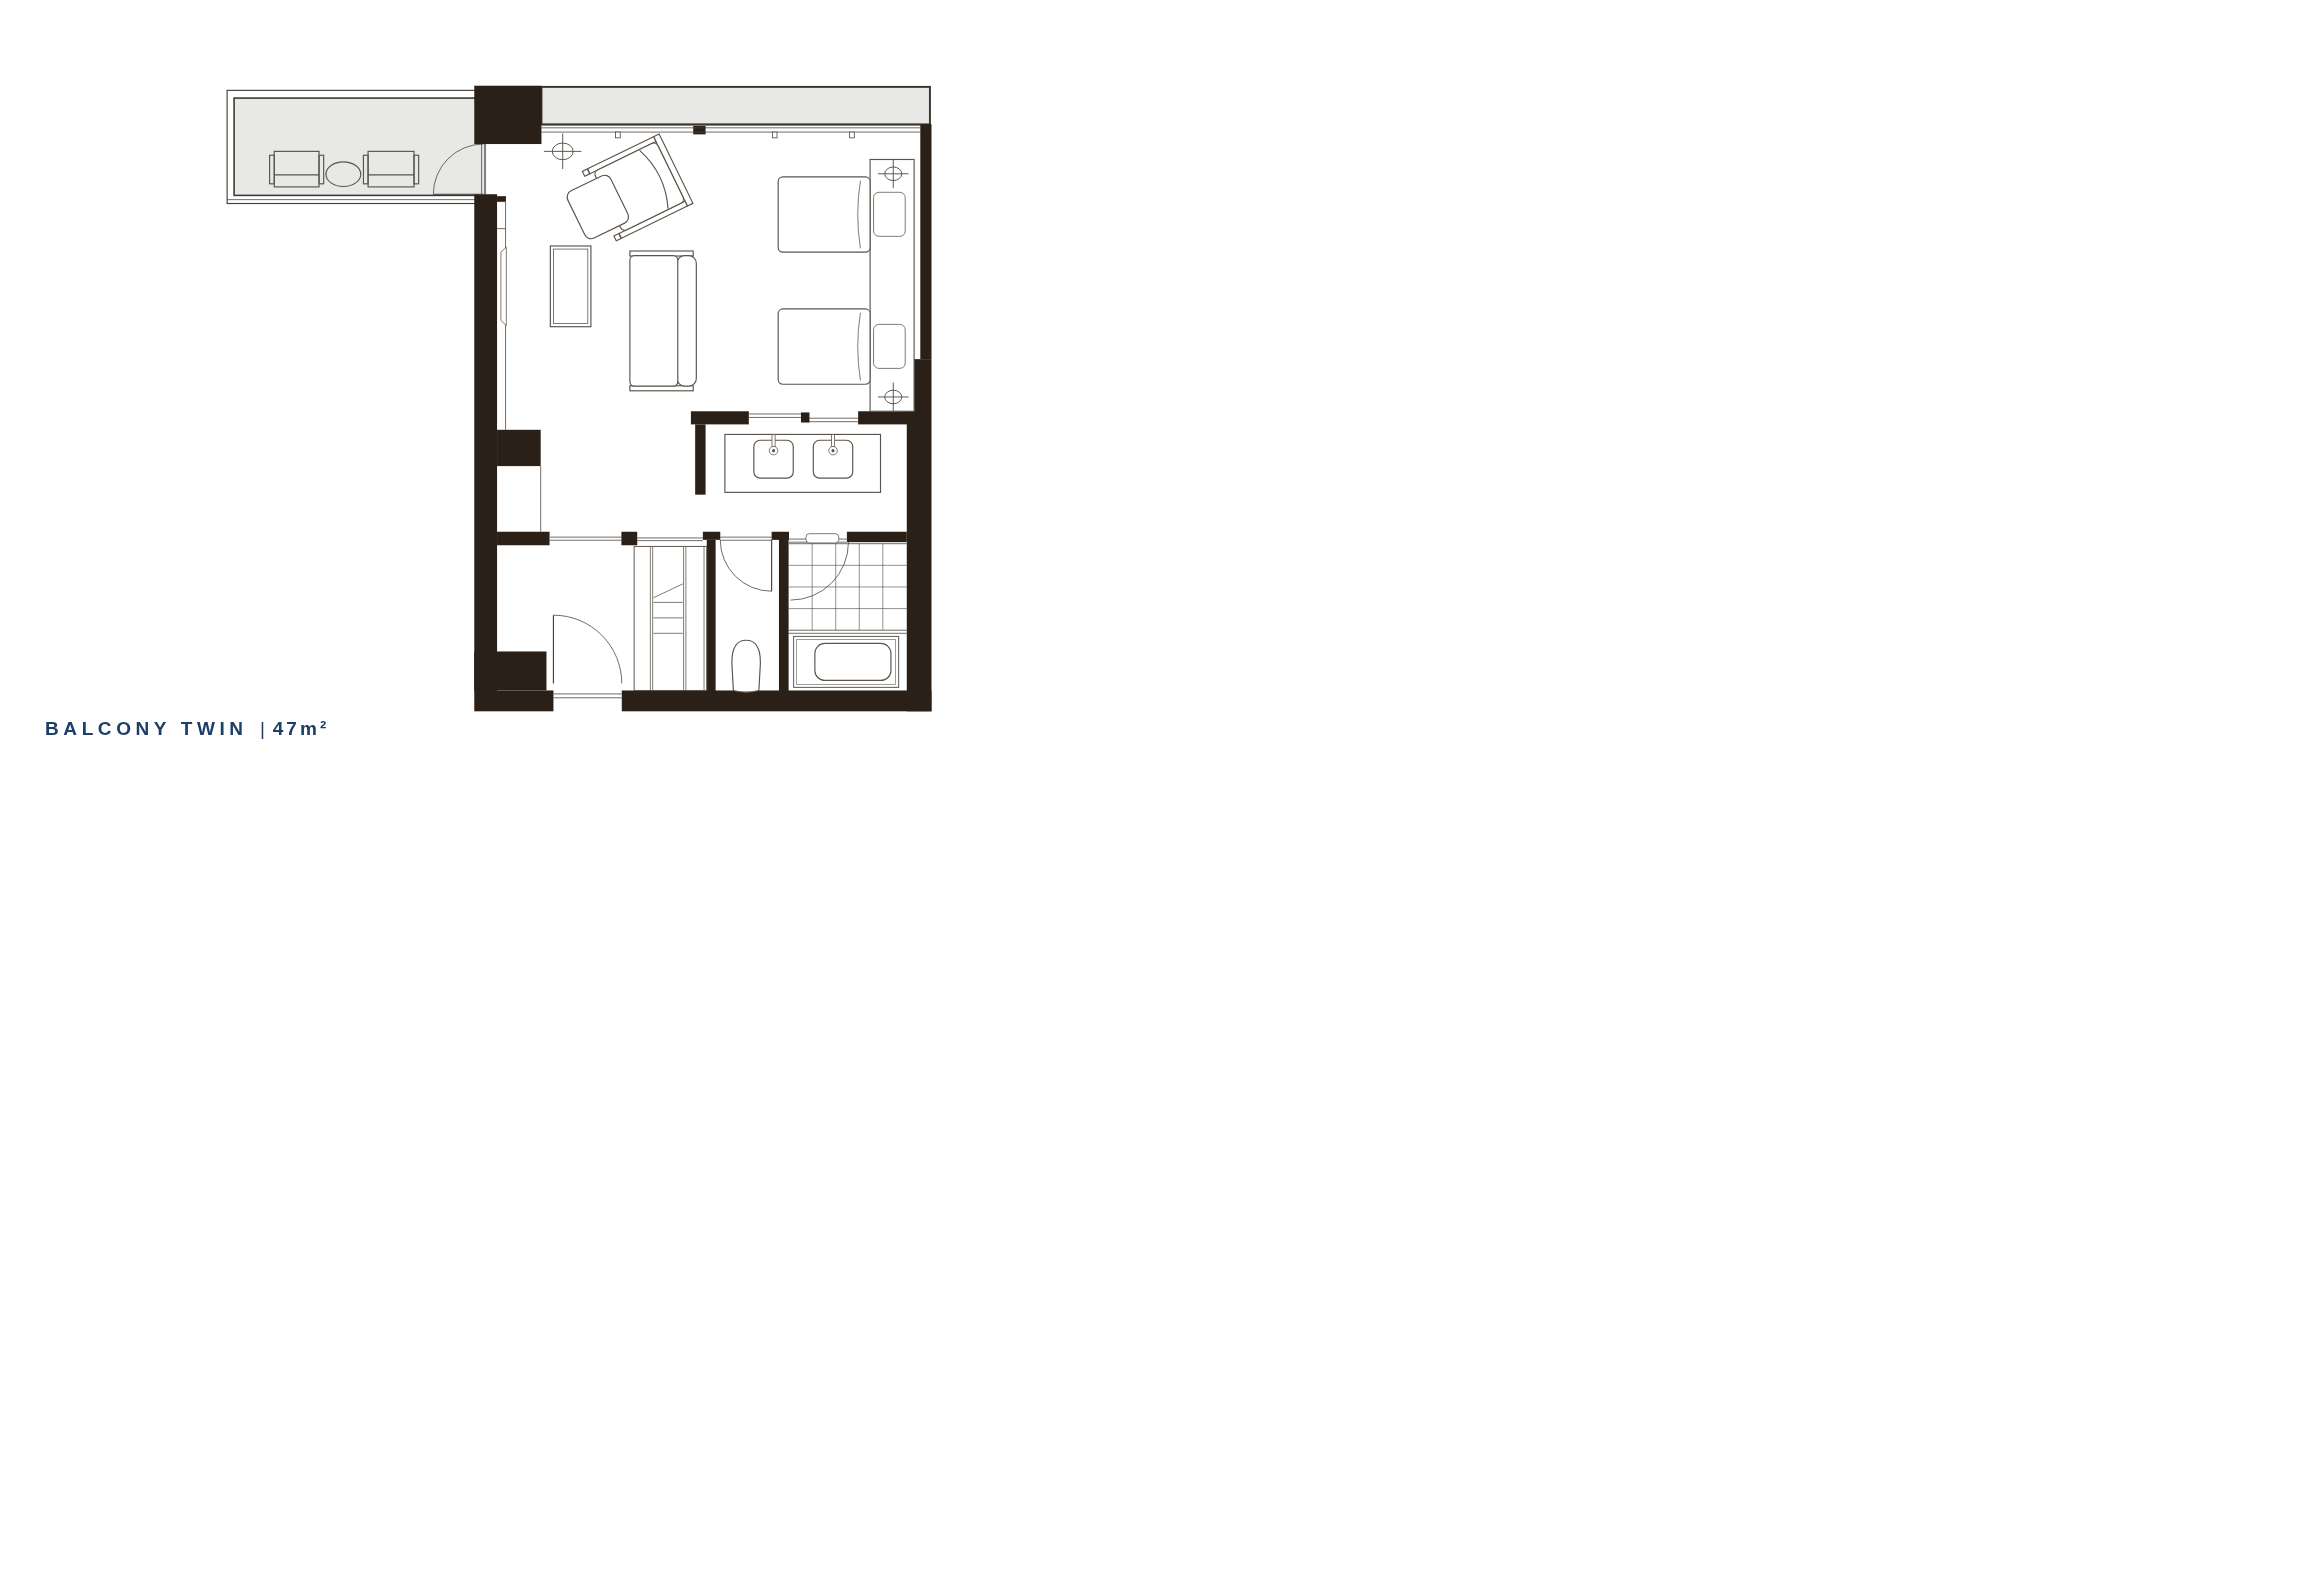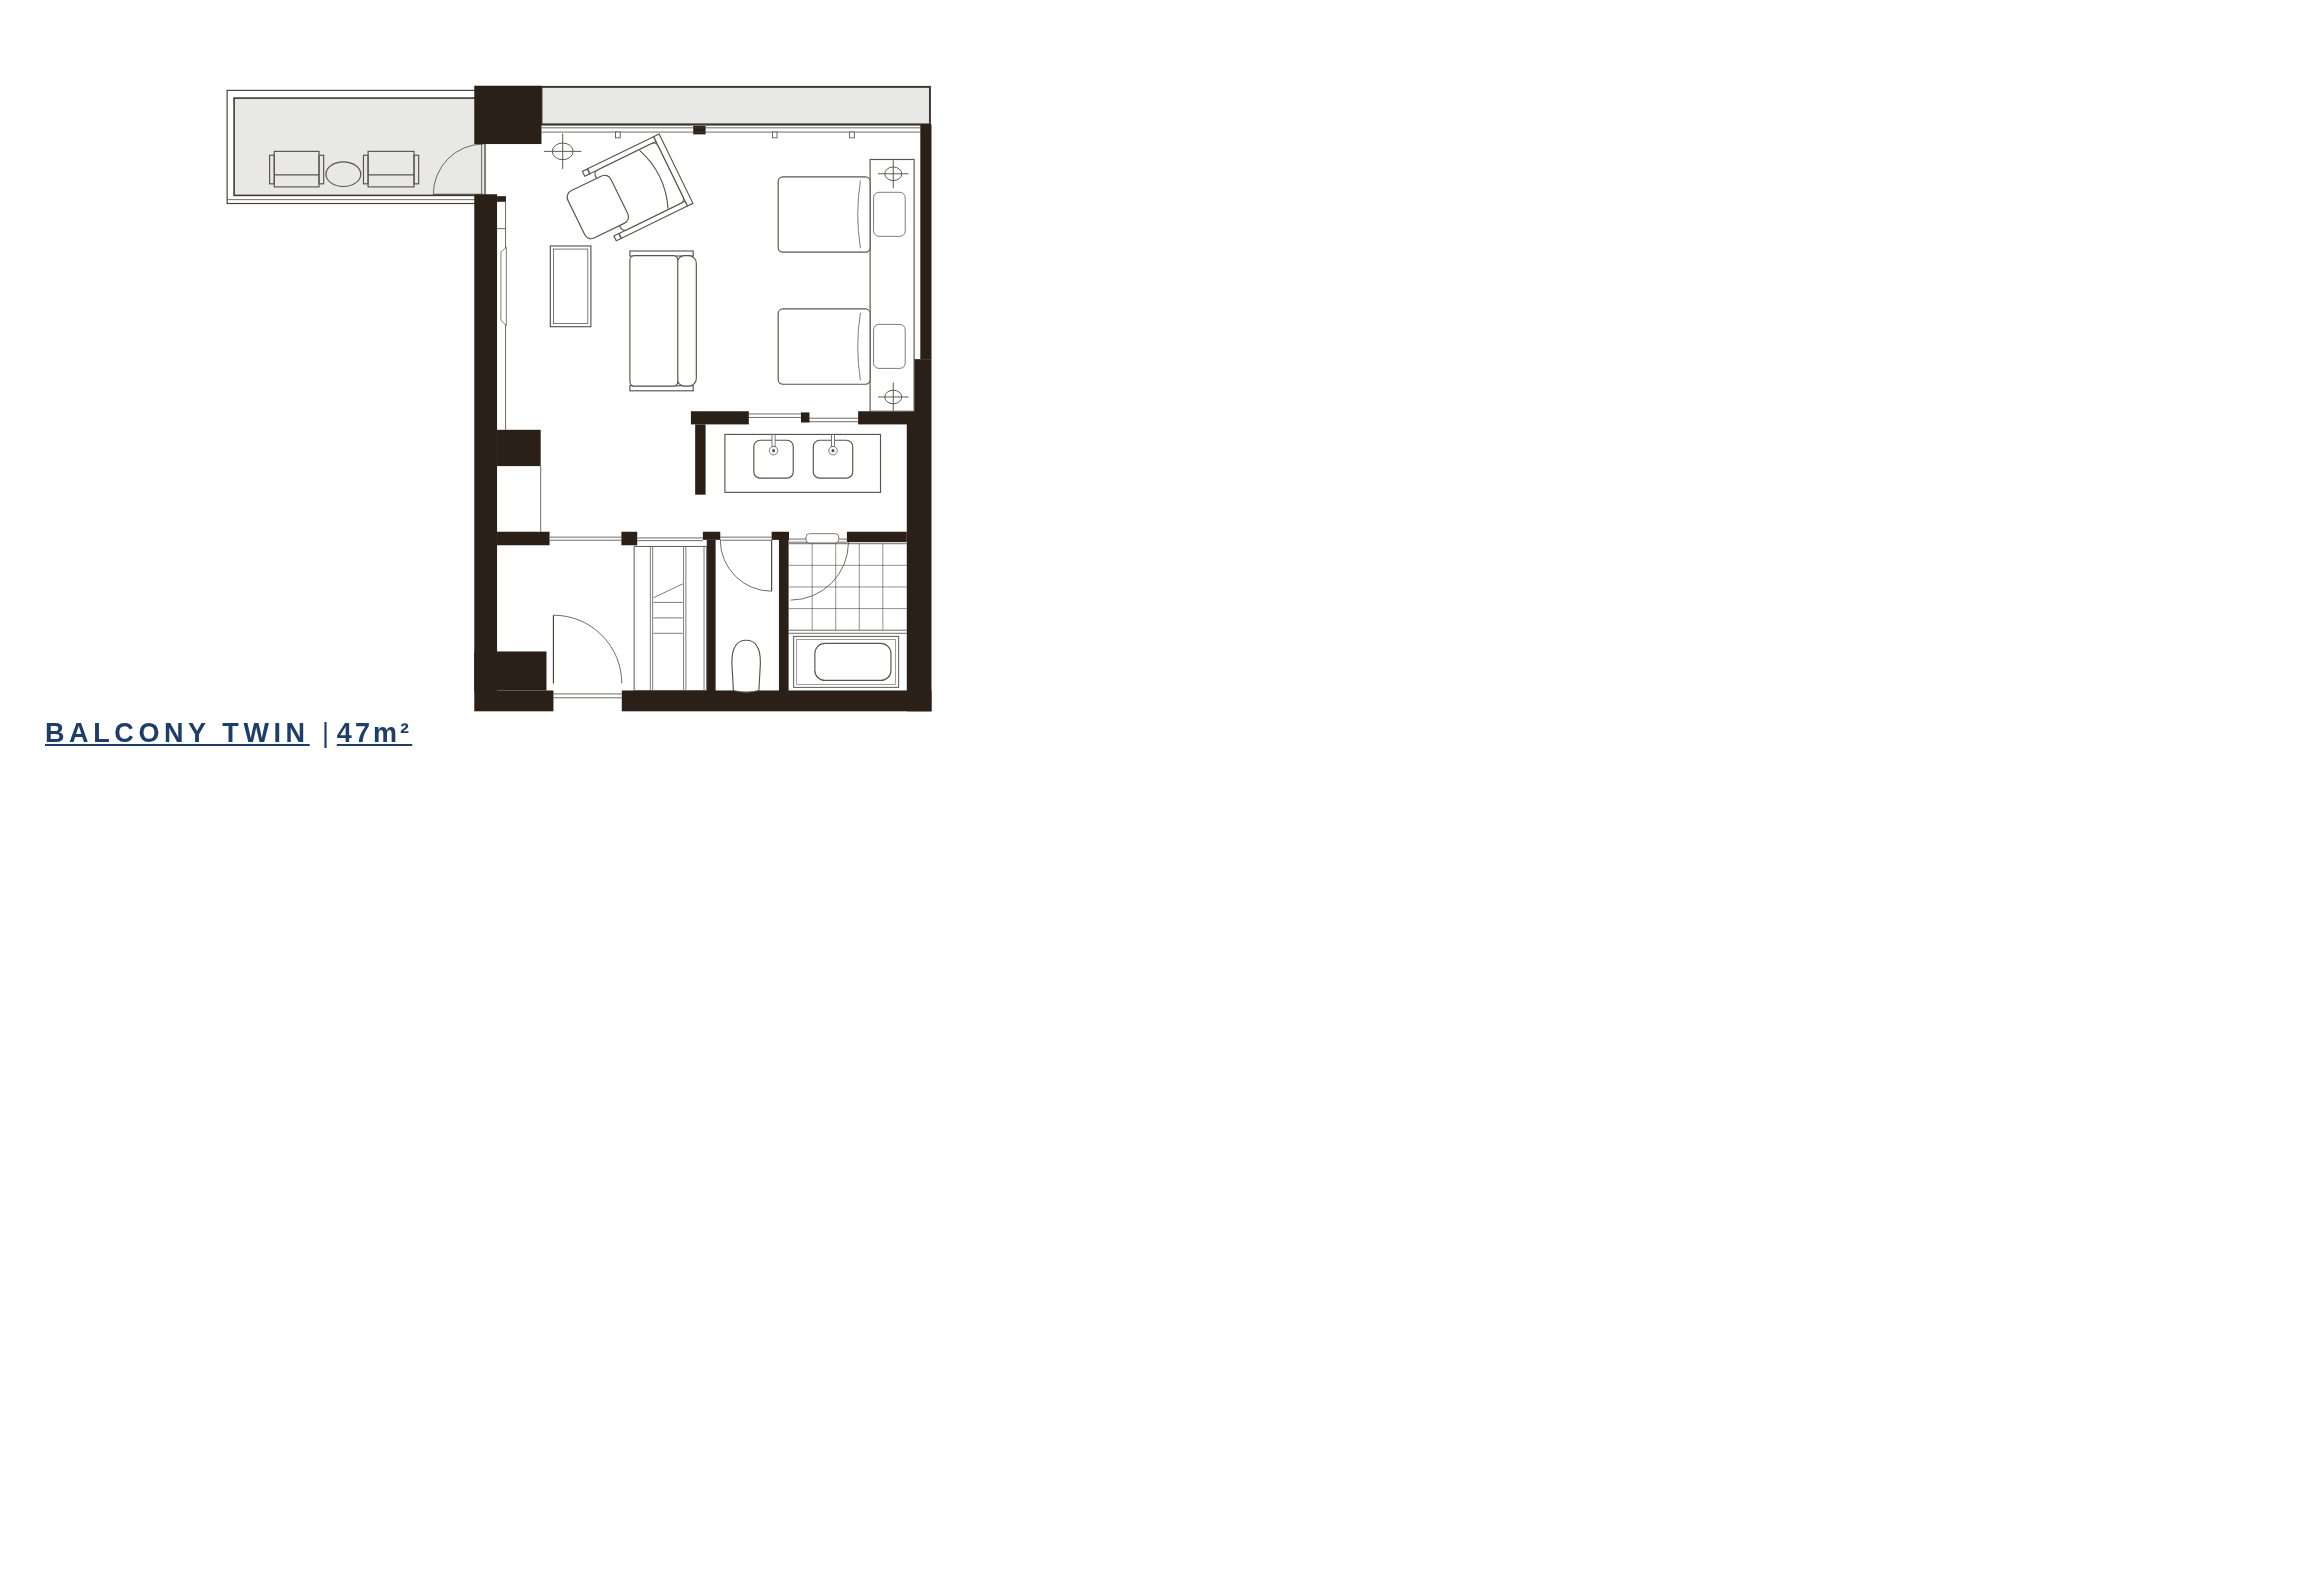--- a/index.html
+++ b/index.html
@@ -6,24 +6,23 @@
   body{font-family:"Liberation Sans", sans-serif;}
   .page{position:relative;width:1159px;height:787px;background:var(--bg,#fff);overflow:hidden;}
   .plan-wrap{position:absolute;inset:0;}
   svg{display:block;width:100%;height:100%;}
   .title{
     position:absolute;
     left:45px;
     top:718px;
     color:var(--title,#1d3e66);
     font-weight:bold;
-    font-size:27px;
+    font-size:19px;
     letter-spacing:4.6px;
     white-space:nowrap;
-    text-decoration:underline;
   }
   .title .sep{
     font-weight:normal;
     margin:0 7.7px 0 12.4px;
     letter-spacing:0;
   }
   .title .area{letter-spacing:3.1px;}
 </style>
 </head>
 <body>

